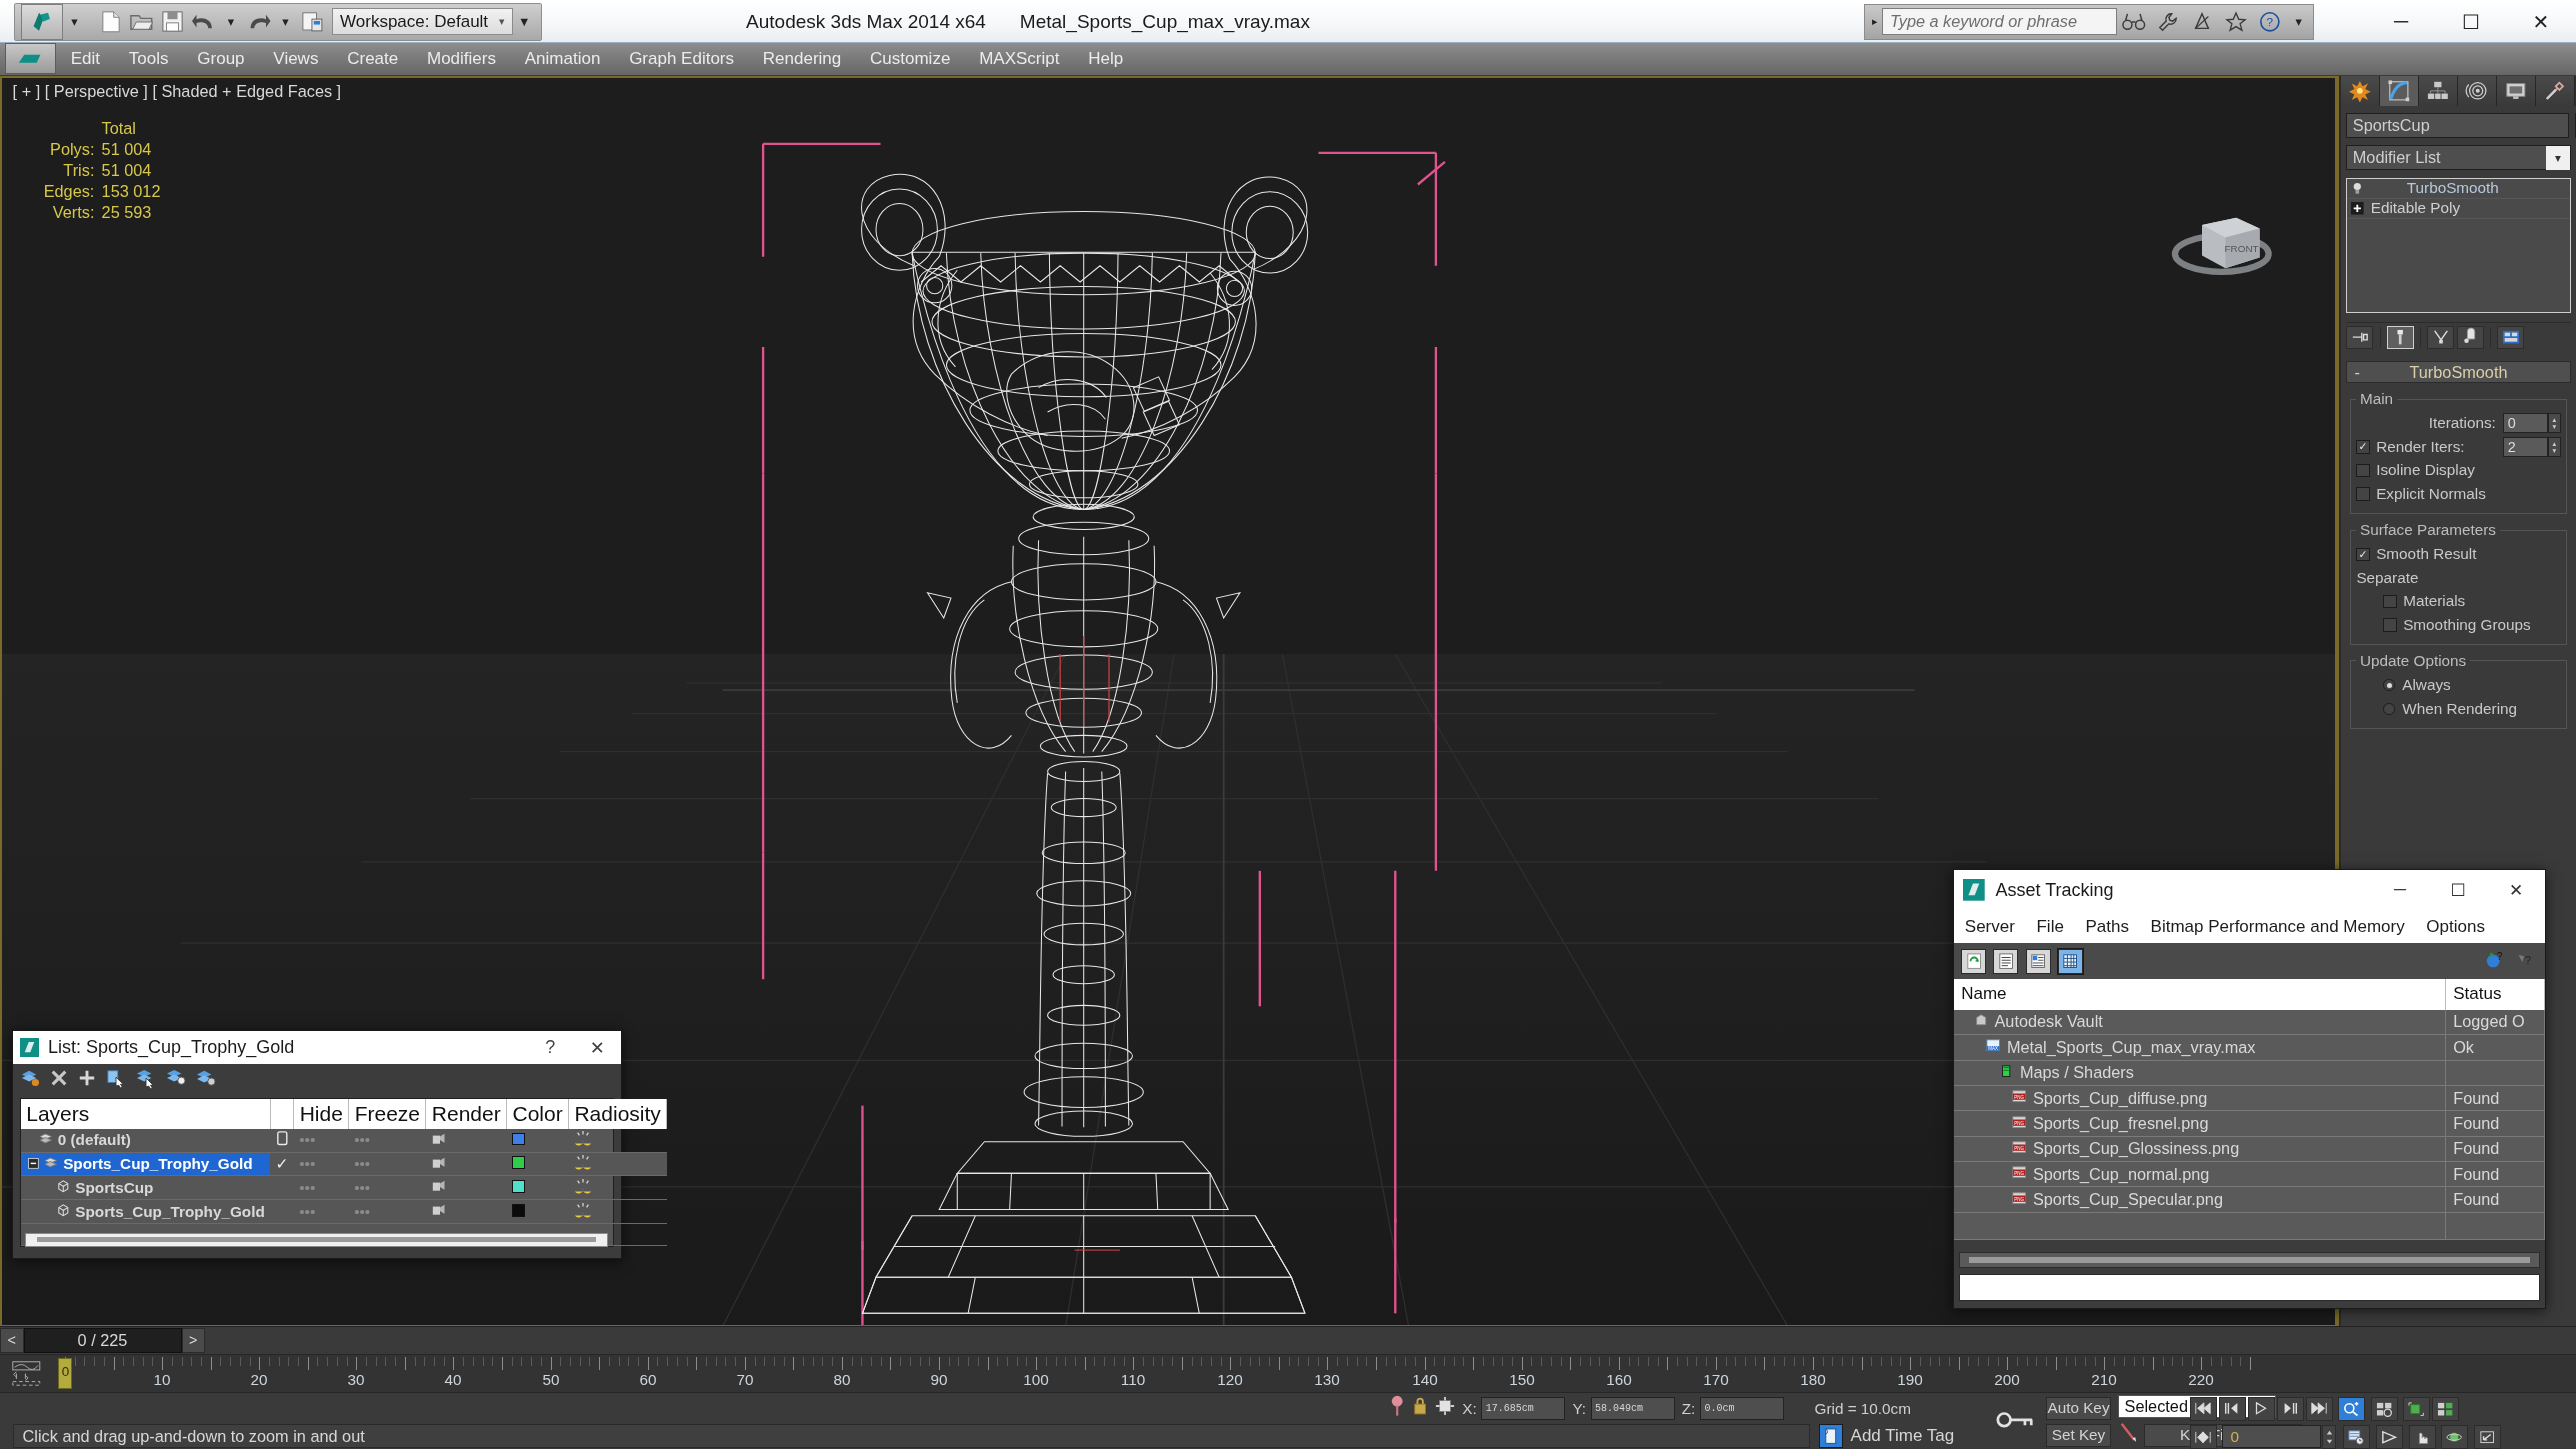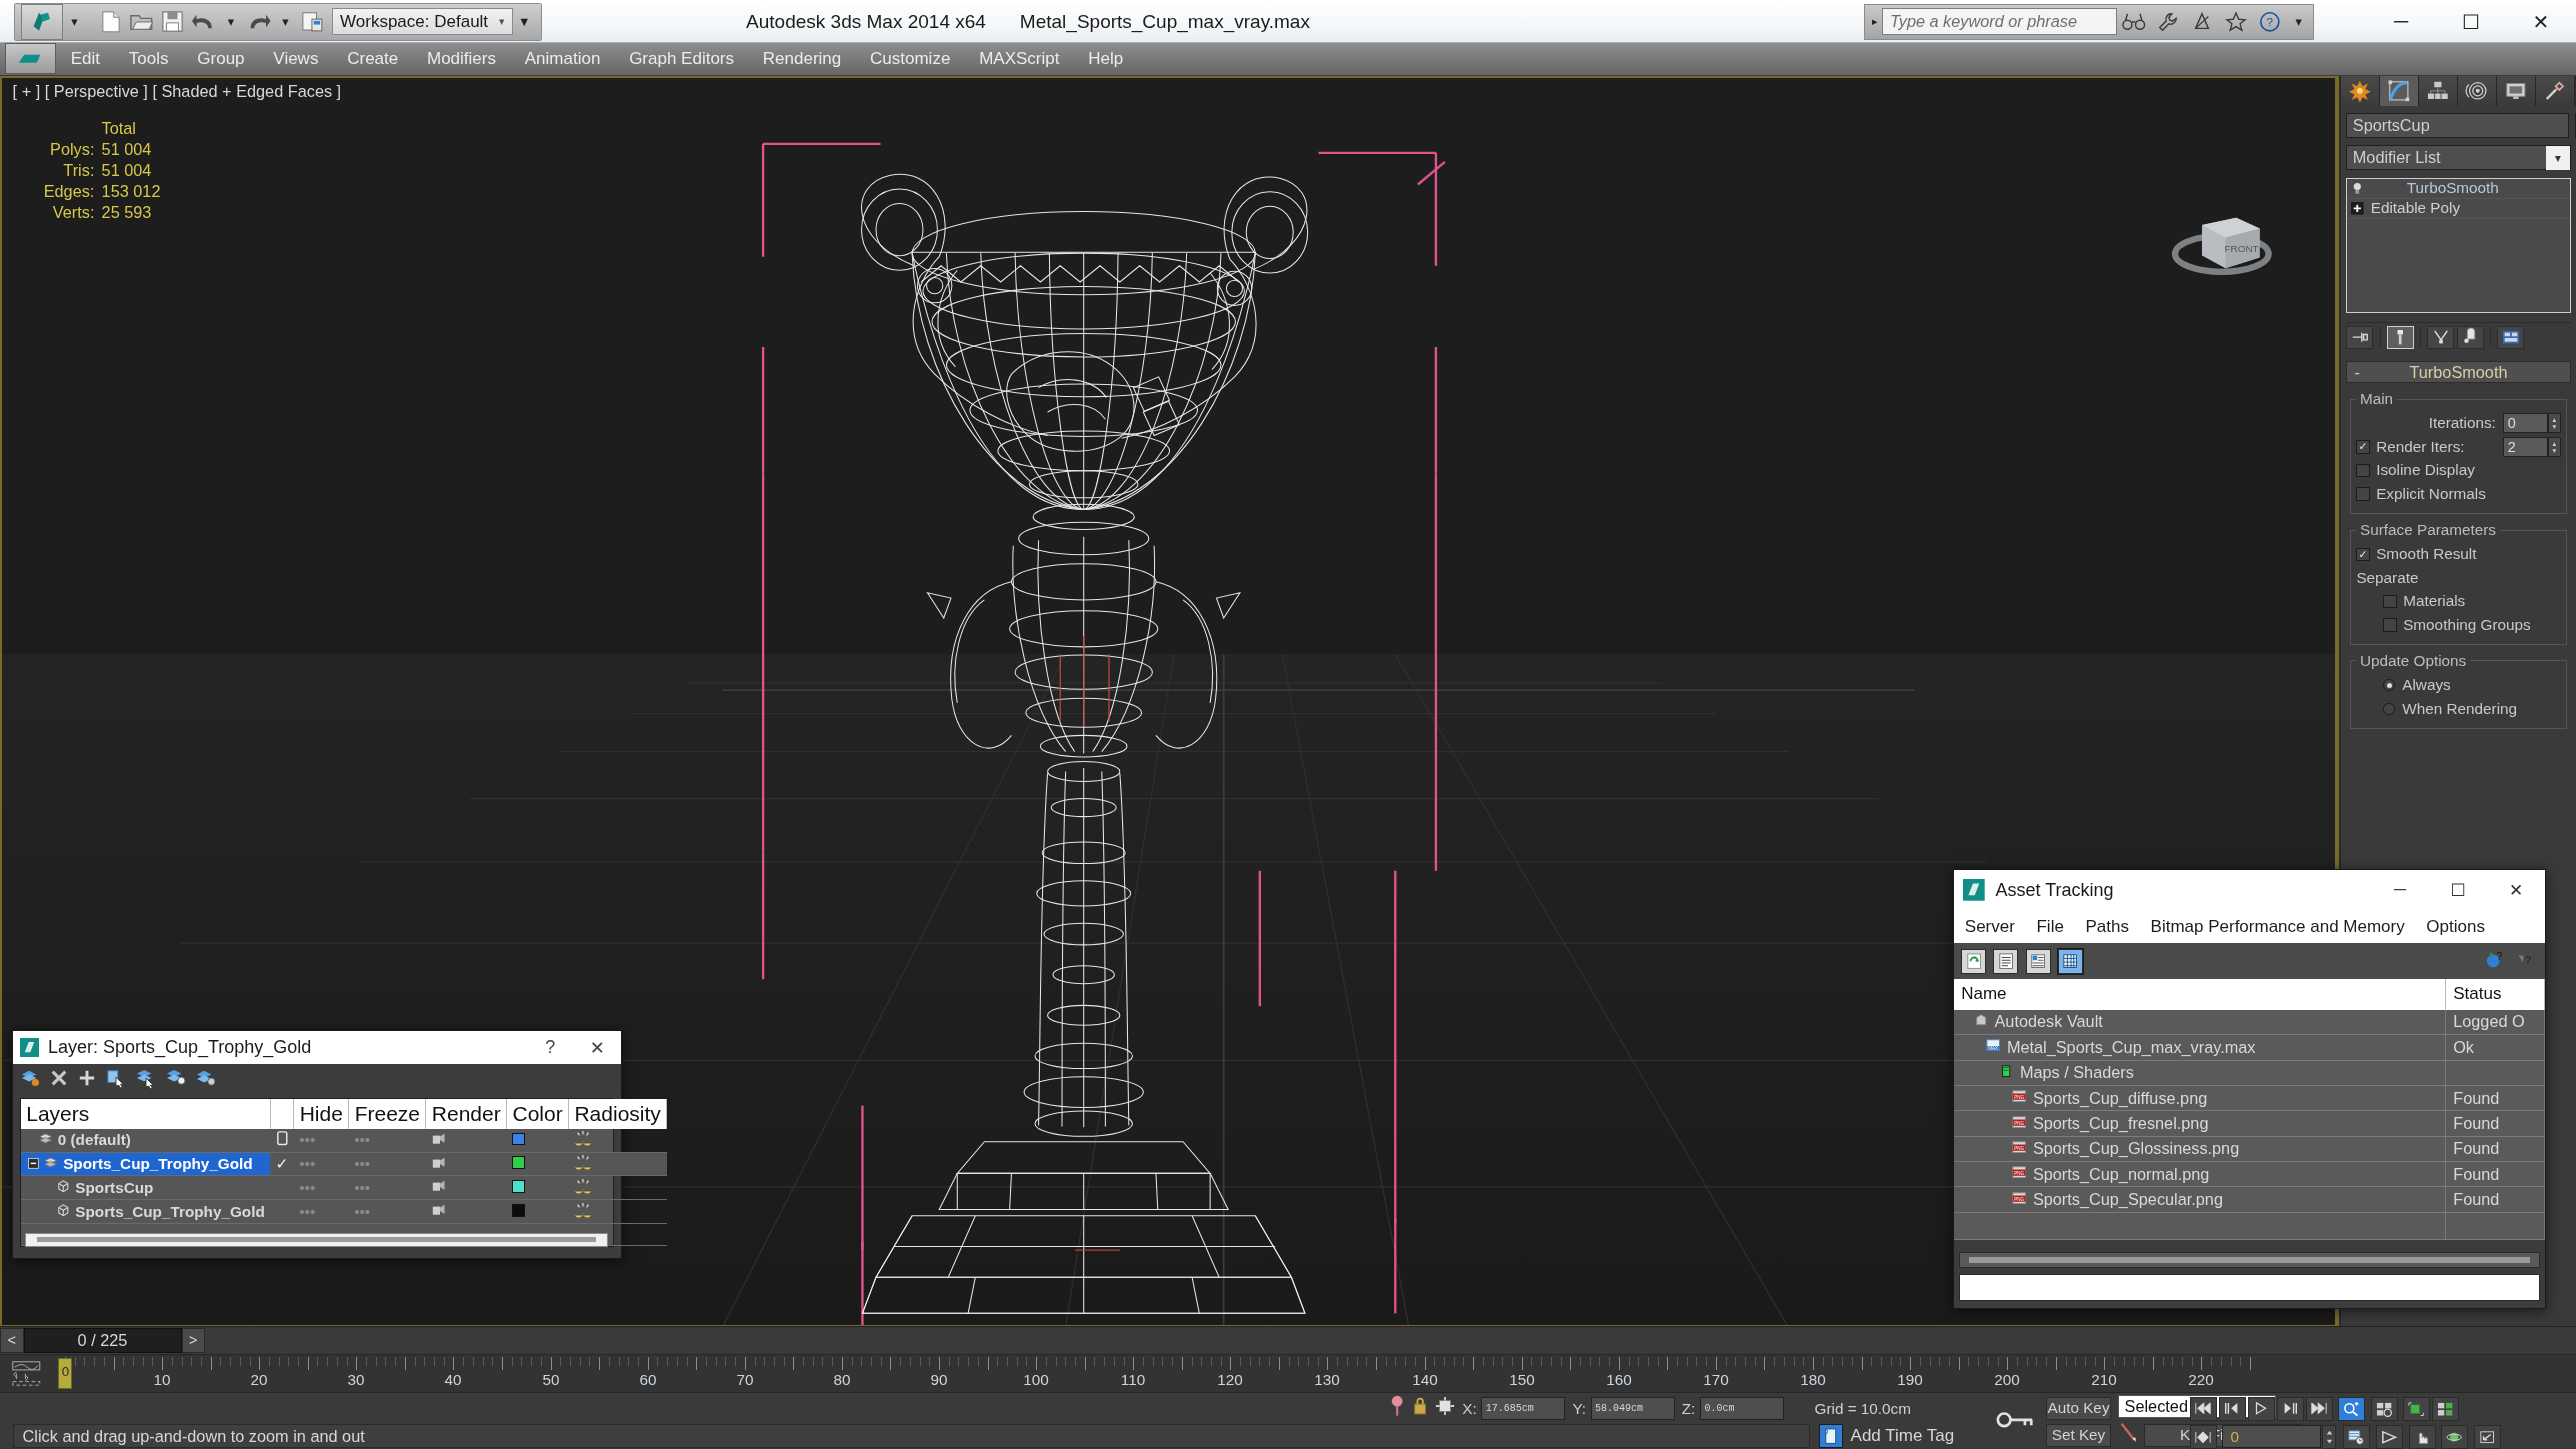--- a/index.html
+++ b/index.html
@@ -961,21 +961,21 @@
     </div>
   <div id="atstatus"></div>
 </div>
 
 <div id="layerwin">
   <div class="lwbar">
     <svg width="19" height="19" viewBox="0 0 24 24">
       <rect width="24" height="24" fill="#0f8f86"></rect>
         <path d="M6 18 L11 5 L18 5 L13 18 Z" fill="#ffffff" opacity=".85"></path>
     </svg>
-    <span class="t">Layer: Sports_Cup_Trophy_Gold</span>
+    <span class="t">List: Sports_Cup_Trophy_Gold</span>
     <div class="lwwin">
       <div>?</div>
       <div>✕</div>
     </div>
   </div>
 
   <div id="lwtools">
     <span>
       <svg width="20" height="18" viewBox="0 0 22 20">
           <path d="M2 6 L10 2 L18 6 L10 10 Z" fill="#5aa0e0"></path>

